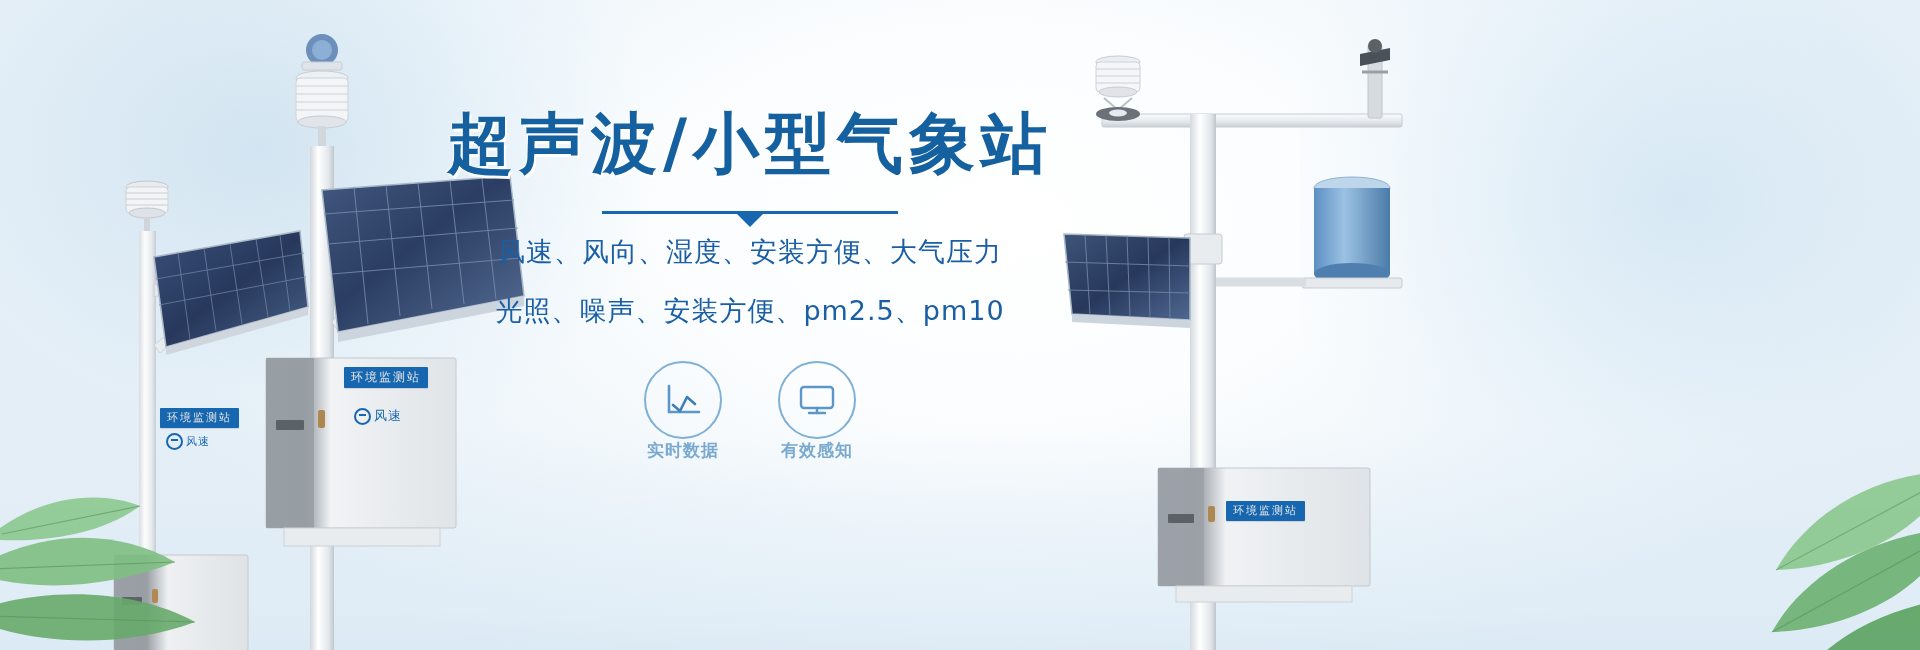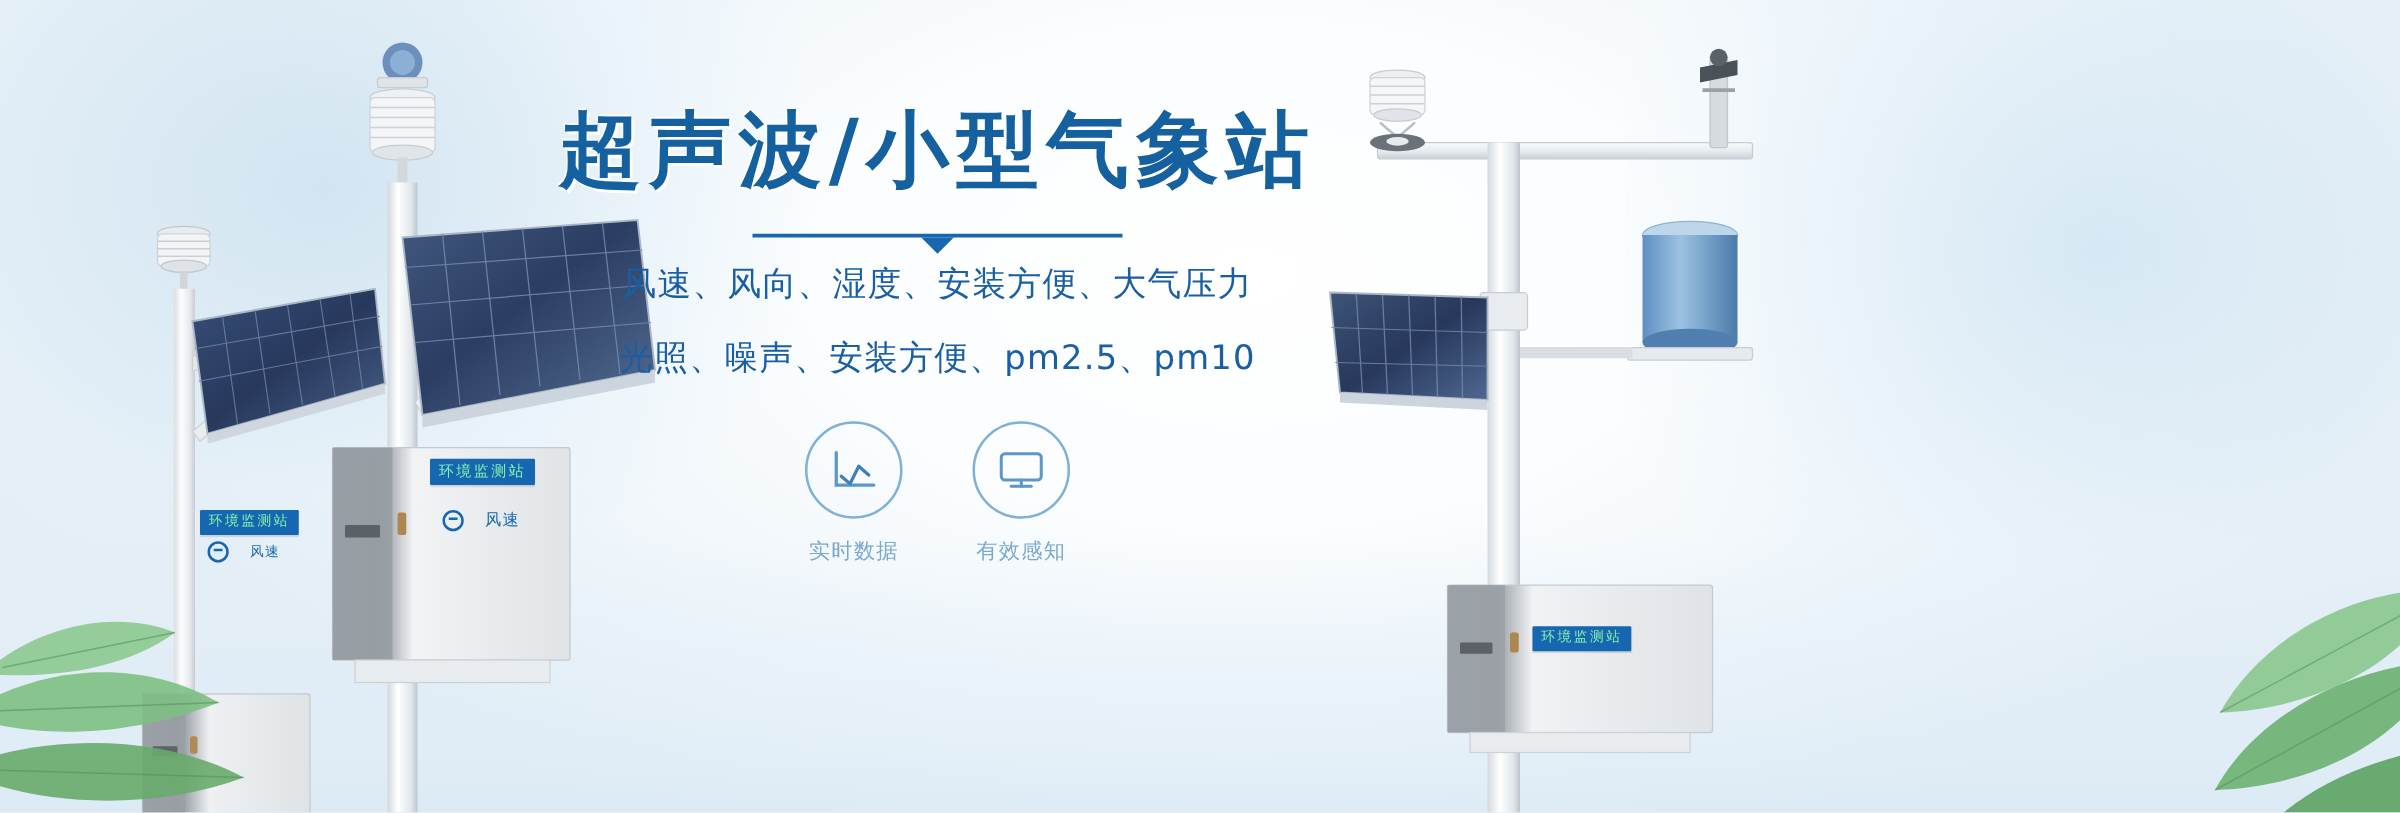--- a/index.html
+++ b/index.html
@@ -28,33 +28,33 @@
   .leaf-l{left:-10px;bottom:-20px;width:300px;height:260px;}
   .leaf-r{right:-20px;bottom:-30px;width:330px;height:300px;}
 
   
   .device{position:absolute;}
   .dev-a{left:92px;top:165px;width:220px;height:500px;}
   .dev-b{left:258px;top:22px;width:300px;height:630px;}
   .dev-c{left:1040px;top:38px;width:480px;height:615px;}
 
   .label-tag{
-    position:absolute;background:#1767b0;color:#86efac;
+    position:absolute;background:#1767b0;color:#e5e5e5;
     font-size:11px;letter-spacing:2px;line-height:1;
     padding:4px 7px 5px;border-radius:1px;white-space:nowrap;
     box-shadow:0 1px 1px rgba(0,0,0,.12);
   }
   .brand-chip{position:absolute;font-size:11px;color:#1767b0;white-space:nowrap;
-    display:flex;align-items:center;gap:17px;letter-spacing:1px;}
+    display:flex;align-items:center;gap:3px;letter-spacing:1px;}
   .brand-chip .bmark{display:inline-block;width:13px;height:13px;border-radius:50%;
     border:2px solid #1767b0;position:relative;}
   .brand-chip .bmark::after{content:"";position:absolute;left:3px;top:4px;width:7px;height:2px;background:#1767b0;}
 
   
-  .content{position:absolute;left:440px;top:84px;width:620px;text-align:center;}
+  .content{position:absolute;left:440px;top:108px;width:620px;text-align:center;}
   .headline{
     font-family:"DejaVu Sans","Liberation Sans",sans-serif;
     font-weight:bold;font-size:66px;line-height:1.1;
     color:#15609f;letter-spacing:6px;white-space:nowrap;
     text-shadow:2px 3px 0 rgba(255,255,255,.95), -1px -1px 0 rgba(255,255,255,.8);
     margin:0 0 10px 0;
   }
   .rule{
     position:relative;width:296px;height:3px;background:#1767b0;
     margin:30px auto 0 auto;
@@ -70,22 +70,22 @@
     font-family:"DejaVu Sans","Liberation Sans",sans-serif;
   }
   .features{
     display:flex;justify-content:center;gap:50px;margin-top:28px;
   }
   .feature{width:84px;display:flex;flex-direction:column;align-items:center;}
   .fcircle{
     width:74px;height:74px;border-radius:50%;border:2px solid #7fb0d6;
     display:flex;align-items:center;justify-content:center;background:transparent;
   }
-  .flabel{margin-top:14px;font-size:17px;color:#7aa9cf;white-space:nowrap;letter-spacing:1px;
-    font-family:"DejaVu Sans","Liberation Sans",sans-serif;}
+  .flabel{font-size:17px;color:#7aa9cf;white-space:nowrap;letter-spacing:1px;
+    font-family:"DejaVu Sans","Liberation Sans",sans-serif;font-weight:bold;}
 </style>
 </head>
 <body>
 
 <div id="banner">
 
   <div class="wash wash-l"></div>
   <div class="wash wash-r"></div>
   <div class="wash wash-b"></div>
 

